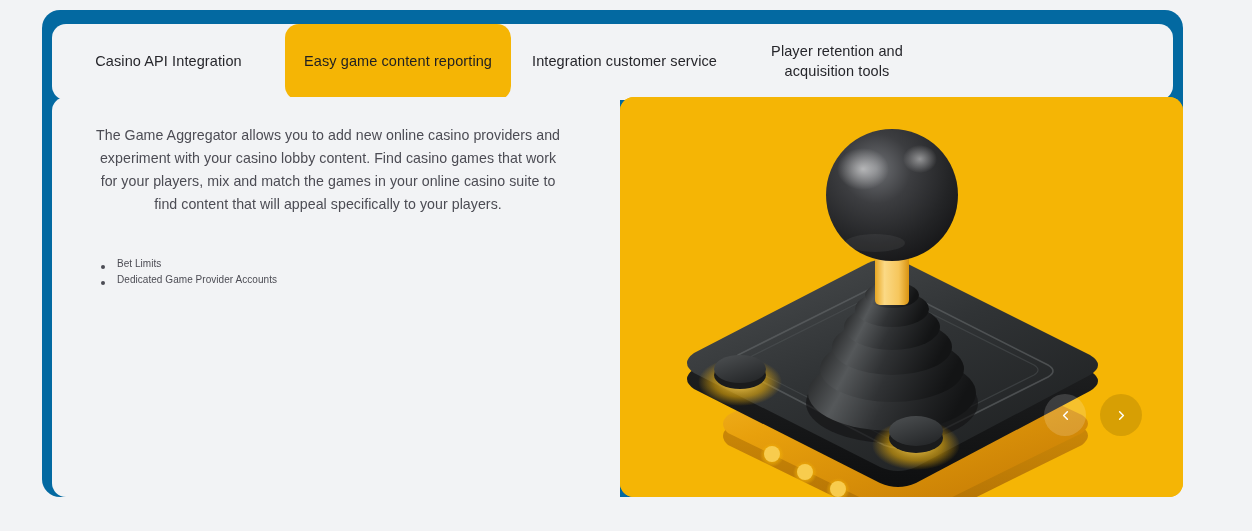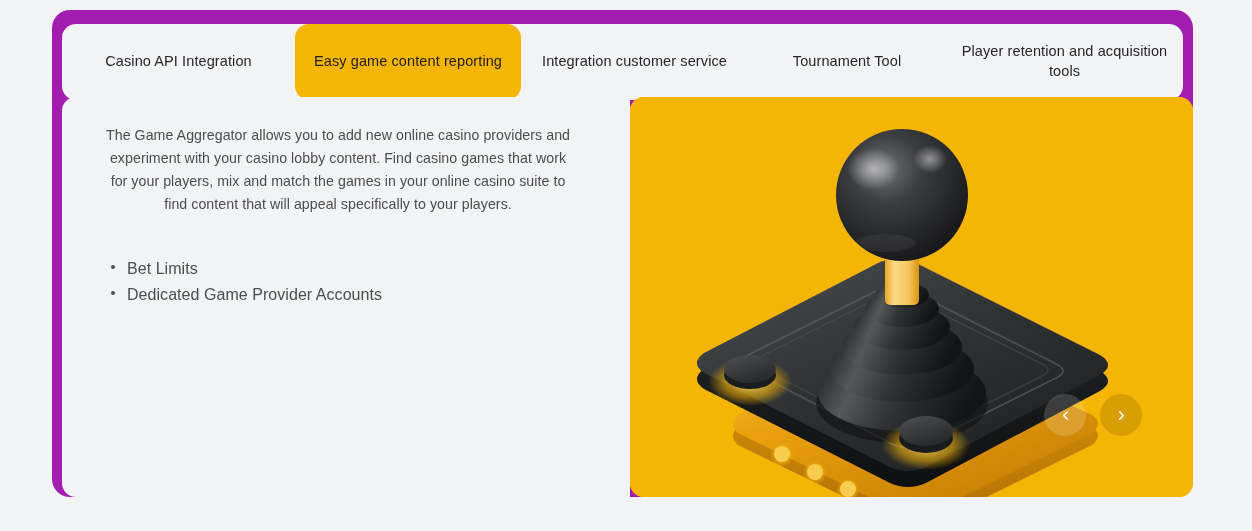--- a/index.html
+++ b/index.html
@@ -19,25 +19,25 @@
   .page {
     position: relative;
     width: 1252px;
     height: 531px;
     background: #f2f3f5;
   }
 
   
   .card {
     position: absolute;
-    left: 52px;
+    left: 42px;
     top: 10px;
     width: 1141px;
     height: 487px;
-    background: #a21caf;
+    background: #0369a1;
     border-radius: 18px;
   }
 
   
   .tabstrip {
     position: absolute;
     left: 10px;
     top: 14px;
     width: 1121px;
     height: 76px;
@@ -105,21 +105,21 @@
   }
 
   .feature-list {
     margin-top: 40px;
     list-style: none;
     padding-left: 24px;
   }
 
   .feature-list li {
     position: relative;
-    font-size: 16px;
+    font-size: 10px;
     line-height: 1.62;
     color: #4c4c54;
     letter-spacing: .05px;
   }
 
   .feature-list li::before {
     content: "";
     position: absolute;
     left: -16px;
     top: 9px;
@@ -171,21 +171,20 @@
 <body>
 
 <div class="page">
 
   <div class="card">
 
     <div class="tabstrip">
       <div class="tab">Casino API Integration</div>
       <div class="tab tab-active">Easy game content reporting</div>
       <div class="tab">Integration customer service</div>
-      <div class="tab">Tournament Tool</div>
       <div class="tab">Player retention and acquisition tools</div>
     </div>
 
     <div class="body-area">
 
       <div class="text-panel">
         <p class="intro">The Game Aggregator allows you to add new online casino providers and experiment with your casino lobby content. Find casino games that work for your players, mix and match the games in your online casino suite to find content that will appeal specifically to your players.</p>
 
         <ul class="feature-list">
           <li>Bet Limits</li>

